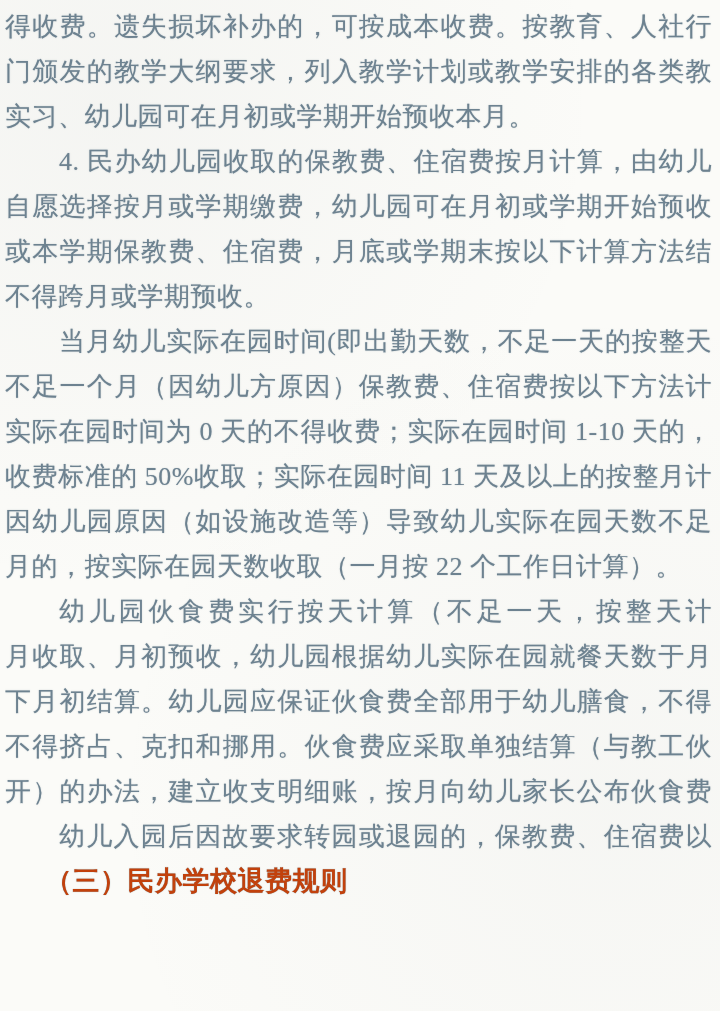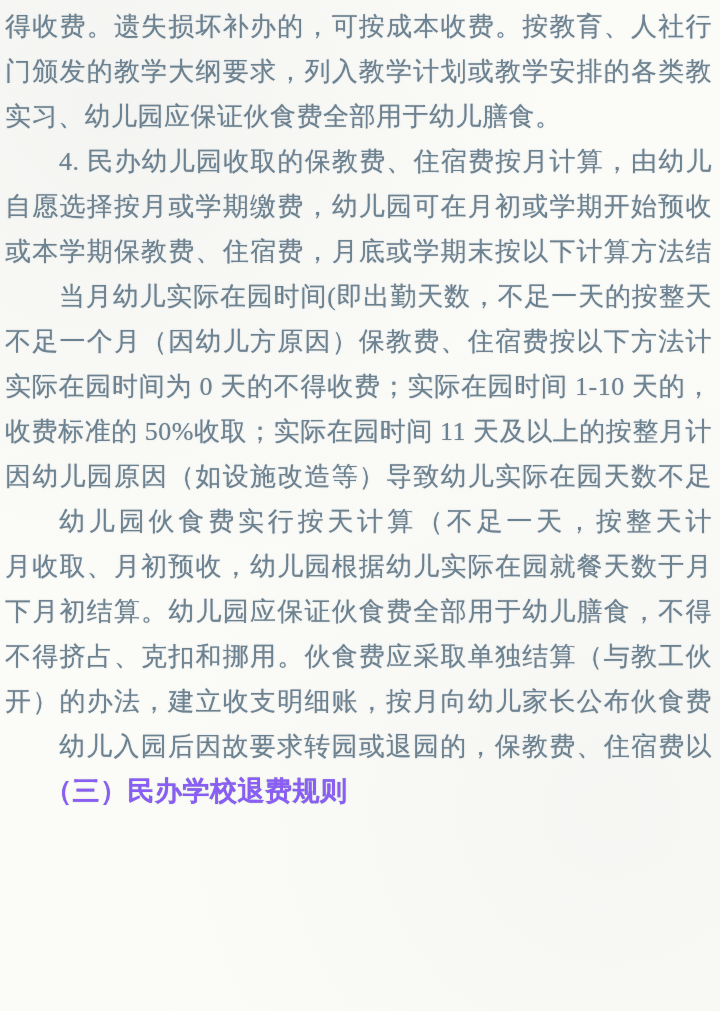--- a/index.html
+++ b/index.html
@@ -41,40 +41,42 @@
     white-space: normal;
     text-align: justify;
     text-align-last: justify;
   }
   .indent {
     padding-left: 54px;
   }
   .heading {
     font-weight: bold;
     font-size: 27px;
-    color: #8b5cf6;
+    color: #c2410c;
     text-shadow: 0 0 1px rgba(45,95,116,0.6);
     padding-left: 40px;
   }
 </style>
 </head>
 <body>
 
 <div class="page">
   <div class="line just">得收费。遗失损坏补办的，可按成本收费。按教育、人社行政部</div>
   <div class="line just">门颁发的教学大纲要求，列入教学计划或教学安排的各类教学或</div>
-  <div class="line">实习、幼儿园应保证伙食费全部用于幼儿膳食。</div>
+  <div class="line">实习、幼儿园可在月初或学期开始预收本月。</div>
   <div class="line just indent">4. 民办幼儿园收取的保教费、住宿费按月计算，由幼儿家长</div>
   <div class="line just">自愿选择按月或学期缴费，幼儿园可在月初或学期开始预收本月</div>
   <div class="line just">或本学期保教费、住宿费，月底或学期末按以下计算方法结算，</div>
+  <div class="line">不得跨月或学期预收。</div>
   <div class="line just indent">当月幼儿实际在园时间(即出勤天数，不足一天的按整天计算)</div>
   <div class="line just">不足一个月（因幼儿方原因）保教费、住宿费按以下方法计收：</div>
   <div class="line just">实际在园时间为 0 天的不得收费；实际在园时间 1-10 天的，按月</div>
   <div class="line just">收费标准的 50%收取；实际在园时间 11 天及以上的按整月计收。</div>
   <div class="line just">因幼儿园原因（如设施改造等）导致幼儿实际在园天数不足一个</div>
+  <div class="line">月的，按实际在园天数收取（一月按 22 个工作日计算）。</div>
   <div class="line just indent">幼儿园伙食费实行按天计算（不足一天，按整天计算）、按</div>
   <div class="line just">月收取、月初预收，幼儿园根据幼儿实际在园就餐天数于月底或</div>
   <div class="line just">下月初结算。幼儿园应保证伙食费全部用于幼儿膳食，不得营利，</div>
   <div class="line just">不得挤占、克扣和挪用。伙食费应采取单独结算（与教工伙食分</div>
   <div class="line just">开）的办法，建立收支明细账，按月向幼儿家长公布伙食费收支</div>
   <div class="line just indent">幼儿入园后因故要求转园或退园的，保教费、住宿费以实际</div>
   <div class="line heading">（三）民办学校退费规则</div>
 </div>
 
 </body></html>

